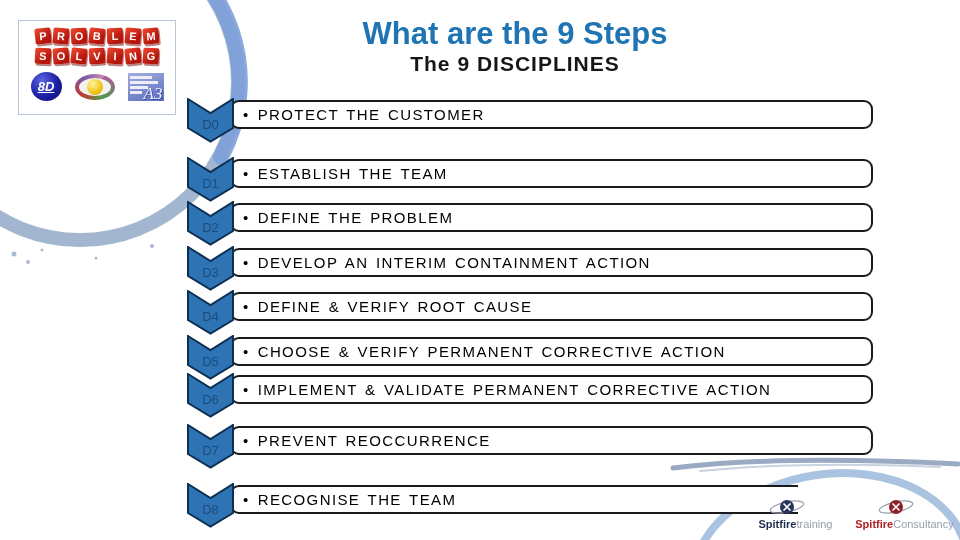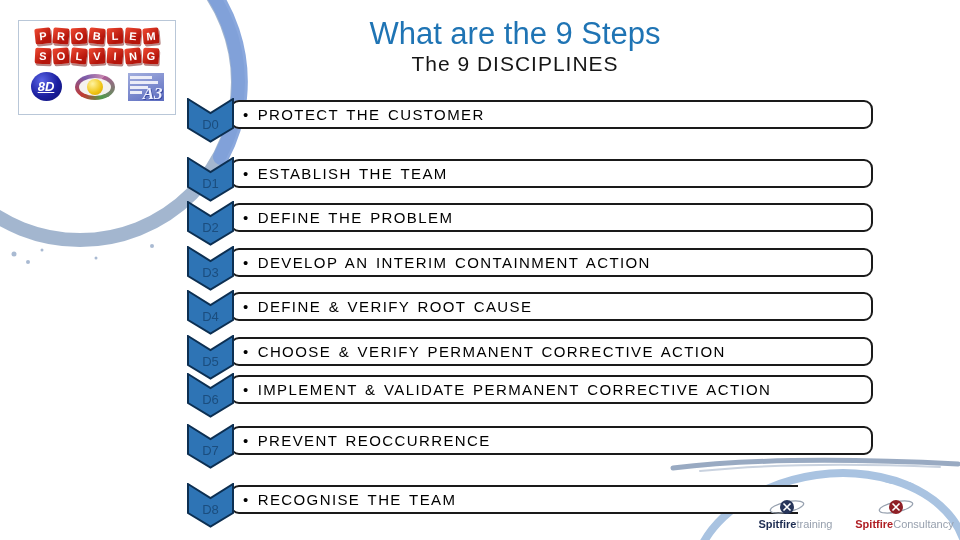--- a/index.html
+++ b/index.html
@@ -34,24 +34,24 @@
   .cycle-ring{position:absolute;inset:0;border-radius:50%;
       background:conic-gradient(from 40deg,#b05a9a,#4f9a4a 30%,#c23b33 55%,#7a5aa8 75%,#c88ab0);}
   .cycle-inner{position:absolute;inset:4px;border-radius:50%;background:#f4f2ee;}
   .cycle-ball{position:absolute;left:12px;top:5px;width:16px;height:16px;border-radius:50%;
       background:radial-gradient(circle at 35% 30%,#fff3a0,#f0c413 60%,#cf9d00);}
   .badge-a3{position:relative;width:36px;height:28px;background:linear-gradient(160deg,#a2aede,#5c6cc0);}
   .badge-a3 .stripe{position:absolute;left:2px;height:3px;background:#ecedf8;}
   .badge-a3 .s1{top:3px;width:22px;} .badge-a3 .s2{top:8px;width:28px;}
   .badge-a3 .s3{top:13px;width:18px;} .badge-a3 .s4{top:18px;width:12px;}
   .badge-a3 .a3-text{position:absolute;right:1px;bottom:-3px;font-family:"Liberation Serif",serif;
-      font-style:italic;font-weight:bold;font-size:17px;color:#eef0ff;text-shadow:1px 1px 0 #3a4aa0;}
-
-  
-  .title-wrap{position:absolute;left:255px;top:16px;width:520px;text-align:center;z-index:2;}
+      font-style:italic;font-weight:normal;font-size:17px;color:#eef0ff;text-shadow:1px 1px 0 #3a4aa0;}
+
+  
+  .title-wrap{position:absolute;left:255px;top:16px;width:520px;text-align:center;z-index:2;font-weight:bold;}
   .title{font-size:31px;color:var(--title-blue);}
   .subtitle{margin-top:0;font-size:21px;color:#161616;letter-spacing:1px;}
 
   
   #rows{position:absolute;inset:0;z-index:3;}
   .row{position:absolute;left:187px;width:690px;height:48px;}
   .chev{position:absolute;left:0;top:0;z-index:2;display:block;}
   .chev-shape{fill:var(--chevron-fill);stroke:var(--chevron-stroke);stroke-width:2;}
   .chev-label{fill:var(--chevron-label);font-size:13px;font-family:"Liberation Sans",sans-serif;}
   .box{position:absolute;left:43px;top:2px;width:643px;height:29px;background:#fff;

